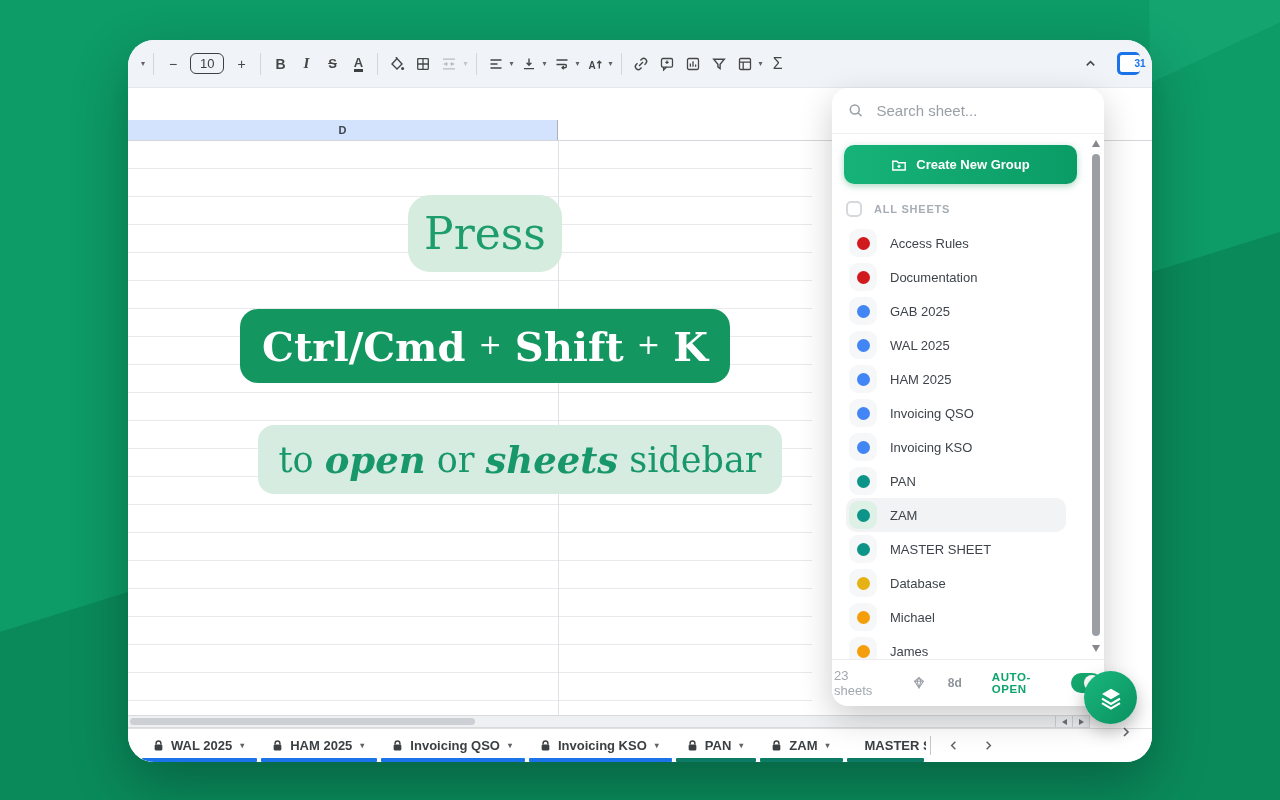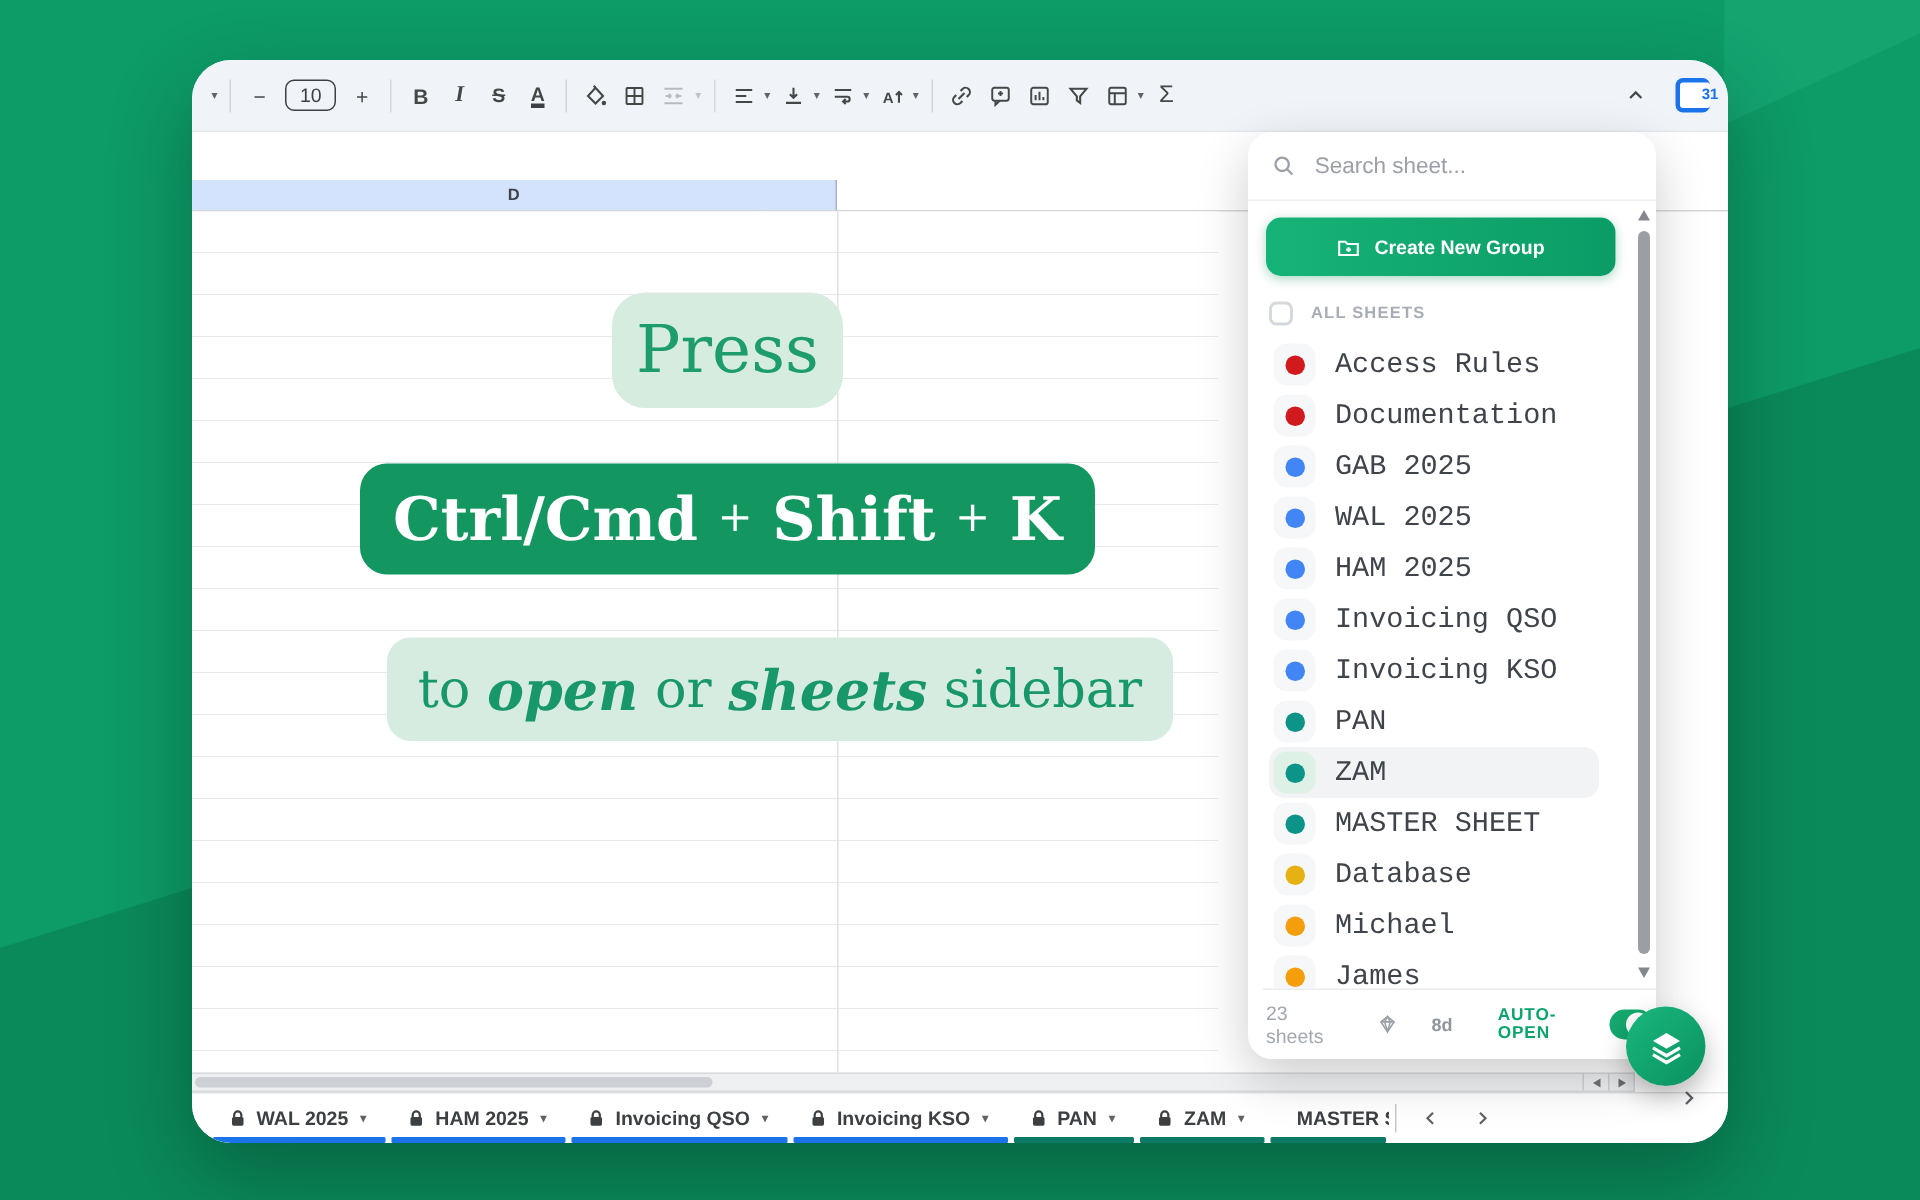--- a/index.html
+++ b/index.html
@@ -92,22 +92,22 @@
   .allsheets{margin:15px 0 0 14px;display:flex;align-items:center;gap:12px;height:20px;}
   .cb{width:16px;height:16px;border:2px solid #d5d8dc;border-radius:5px;background:#fff;box-sizing:border-box;}
   .aslab{font-size:11px;font-weight:700;color:#a7adb4;letter-spacing:.8px;}
   .list{margin-top:7px;}
   .row{height:34px;margin:0 38px 0 14px;display:flex;align-items:center;gap:13px;border-radius:10px;}
   .row.active{background:#f1f3f4;}
   .chip{width:28px;height:28px;border-radius:9px;background:#f6f7f8;display:flex;
     align-items:center;justify-content:center;flex:none;margin-left:3px;}
   .row.active .chip{background:#def1e7;}
   .dot{width:13px;height:13px;border-radius:50%;}
-  .rowlab{font-size:19px;color:#3f444b;font-family:Liberation Mono, monospace;}
-  .pfooter{position:absolute;left:10px;right:0;bottom:0;height:46px;border-top:1px solid #ececee;
+  .rowlab{font-size:13px;color:#3f444b;}
+  .pfooter{position:absolute;left:0;right:0;bottom:0;height:46px;border-top:1px solid #ececee;
     display:flex;align-items:center;padding:0 2px;gap:8px;background:#fff;}
   .fcount{font-size:13px;color:#a2a8af;}
   .ftrial{display:flex;align-items:center;gap:22px;margin-left:22px;color:#9aa0a6;}
   .ftrial b{font-size:12px;color:#8f959c;}
   .fauto{margin-left:22px;font-size:11.5px;font-weight:800;color:#0ca46d;letter-spacing:.6px;}
   .toggle{width:37px;height:20px;border-radius:10px;background:#14a76e;position:relative;margin-left:8px;}
   .knob{position:absolute;right:2px;top:2px;width:16px;height:16px;border-radius:50%;background:#fff;}
   .pscroll{position:absolute;right:2px;top:52px;bottom:54px;width:11px;}
   .triu{position:absolute;top:0;left:1px;width:0;height:0;border-left:4.5px solid transparent;
     border-right:4.5px solid transparent;border-bottom:7px solid #84888d;}

